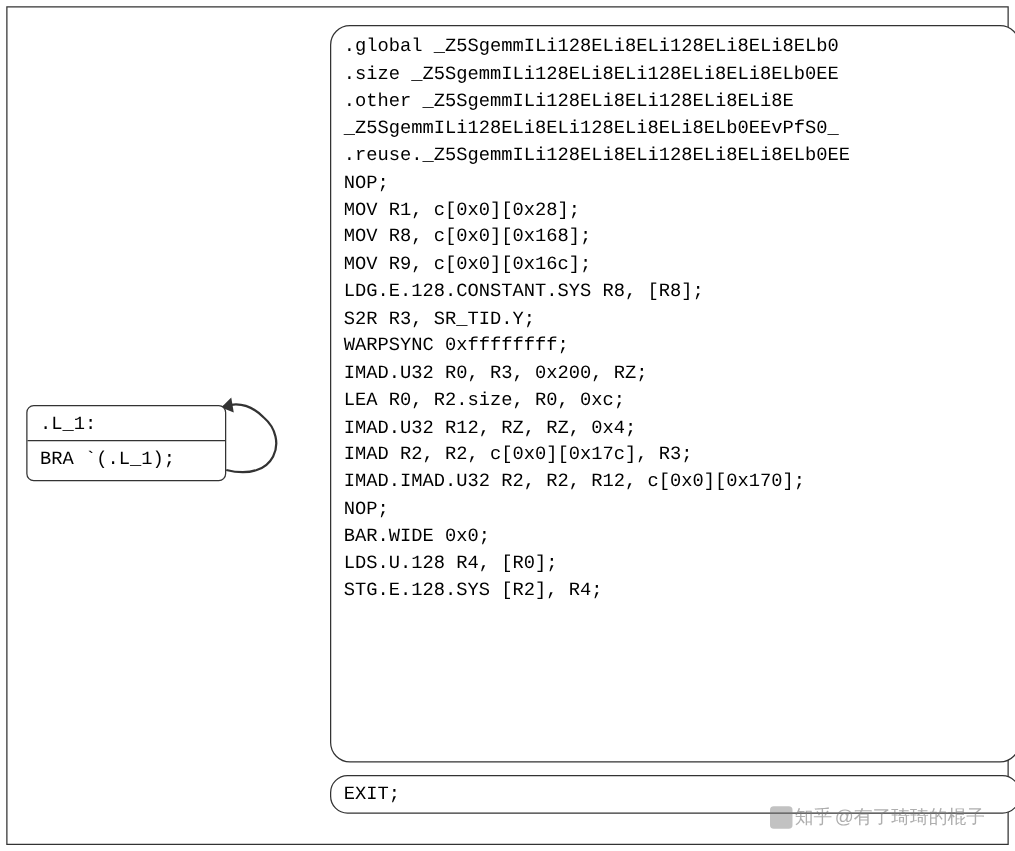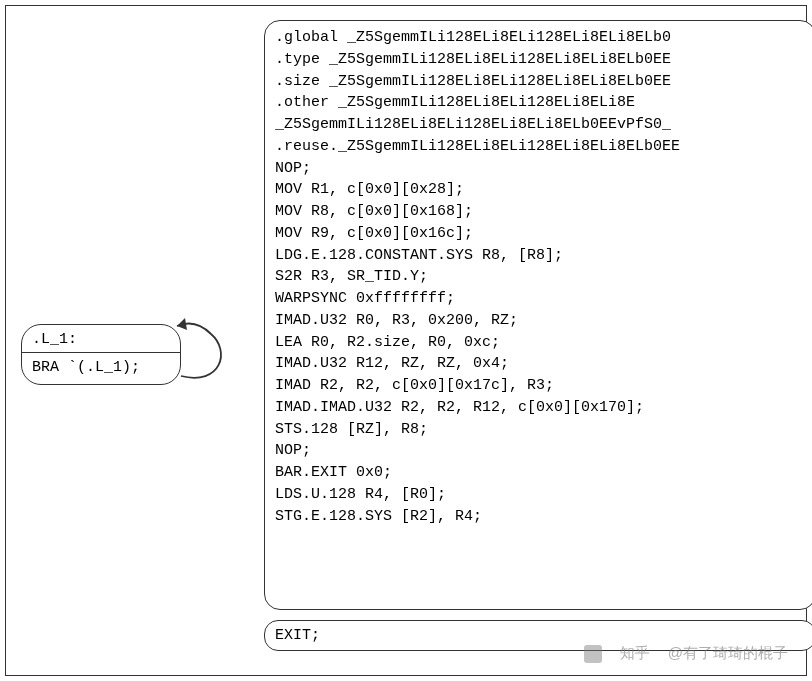--- a/index.html
+++ b/index.html
@@ -20,21 +20,21 @@
       height: 671px;
       border: 1px solid #333;
     }
     
     .small-block {
       position: absolute;
       left: 15px;
       top: 318px;
       width: 160px;
       border: 1px solid #333;
-      border-radius: 20px;
+      border-radius: 6px;
       background: #fff;
       z-index: 3;
     }
     .small-block .row1 {
       padding: 6px 10px 4px 10px;
       border-bottom: 1px solid #333;
     }
     .small-block .row2 {
       padding: 6px 10px 8px 10px;
     }
@@ -76,21 +76,21 @@
     
     .watermark {
       position: absolute;
       right: 18px;
       bottom: 12px;
       color: rgba(120,120,120,0.6);
       font-family: sans-serif;
       font-size: 15px;
       display: flex;
       align-items: center;
-      gap: 18px;
+      gap: 2px;
       z-index: 5;
     }
     .wm-icon {
       width: 18px; height: 18px; border-radius: 3px;
       background: rgba(120,120,120,0.45);
       display: inline-block;
     }
   </style>
 </head>
 <body>
@@ -102,40 +102,38 @@
     <div class="row2">BRA `(.L_1);</div>
   </div>
 
   <svg class="loop-svg" viewBox="0 0 70 90">
     <path d="M 10 70 C 50 80, 60 45, 40 28 C 30 18, 18 15, 6 20" fill="none" stroke="#333" stroke-width="1.8"></path>
     <polygon points="6,20 14,12 16,24" fill="#333"></polygon>
   </svg>
 
   <div class="big-block" id="big-block">
       <span class="codeline">.global _Z5SgemmILi128ELi8ELi128ELi8ELi8ELb0</span>
-      <span class="codeline">.type _Z5SgemmILi128ELi8ELi128ELi8ELi8ELb0EE</span>
       <span class="codeline">.size _Z5SgemmILi128ELi8ELi128ELi8ELi8ELb0EE</span>
       <span class="codeline">    .other _Z5SgemmILi128ELi8ELi128ELi8ELi8E</span>
       <span class="codeline">_Z5SgemmILi128ELi8ELi128ELi8ELi8ELb0EEvPfS0_</span>
       <span class="codeline">.reuse._Z5SgemmILi128ELi8ELi128ELi8ELi8ELb0EE</span>
       <span class="codeline"> NOP;</span>
       <span class="codeline"> MOV R1, c[0x0][0x28];</span>
       <span class="codeline"> MOV R8, c[0x0][0x168];</span>
       <span class="codeline"> MOV R9, c[0x0][0x16c];</span>
       <span class="codeline"> LDG.E.128.CONSTANT.SYS R8, [R8];</span>
       <span class="codeline"> S2R R3, SR_TID.Y;</span>
       <span class="codeline"> WARPSYNC 0xffffffff;</span>
       <span class="codeline"> IMAD.U32 R0, R3, 0x200, RZ;</span>
       <span class="codeline"> LEA R0, R2.size, R0, 0xc;</span>
       <span class="codeline"> IMAD.U32 R12, RZ, RZ, 0x4;</span>
       <span class="codeline"> IMAD R2, R2, c[0x0][0x17c], R3;</span>
       <span class="codeline"> IMAD.IMAD.U32 R2, R2, R12, c[0x0][0x170];</span>
-      <span class="codeline"> STS.128 [RZ], R8;</span>
       <span class="codeline"> NOP;</span>
-      <span class="codeline"> BAR.EXIT 0x0;</span>
+      <span class="codeline"> BAR.WIDE 0x0;</span>
       <span class="codeline"> LDS.U.128 R4, [R0];</span>
       <span class="codeline"> STG.E.128.SYS [R2], R4;</span>
     </div>
 
   <div class="exit-block">
     <span> EXIT;</span>
   </div>
 
   <div class="watermark">
     <span class="wm-icon"></span>

